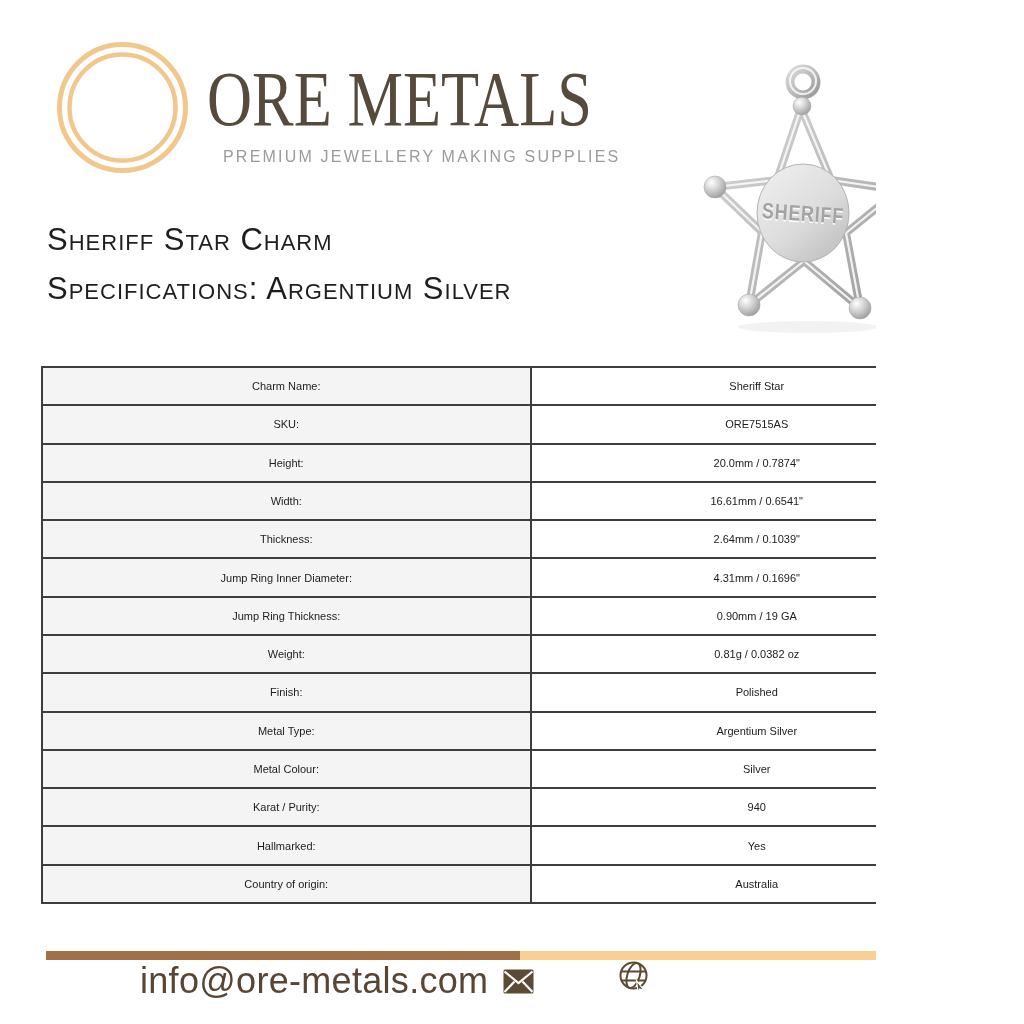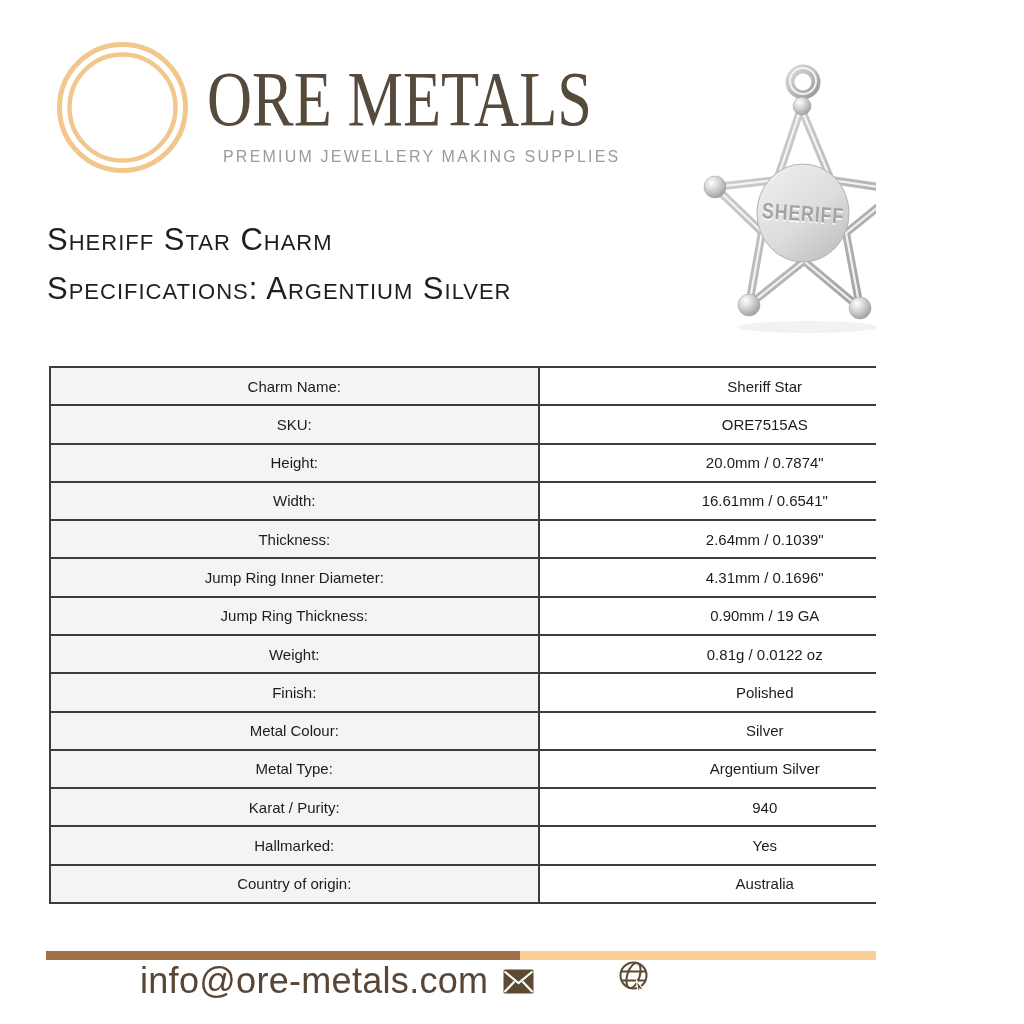--- a/index.html
+++ b/index.html
@@ -32,23 +32,23 @@
   
   .charm{position:absolute;left:688px;top:55px;width:232px;height:280px;}
   
   .title-block{position:absolute;left:47px;top:215px;color:var(--text-dark);}
   .title-line{
     font-size:31px;line-height:49px;letter-spacing:1px;
     font-variant:small-caps;white-space:nowrap;
   }
   
   .spec-table{
-    position:absolute;left:49px;top:366px;width:943px;height:538px;
+    position:absolute;left:41px;top:366px;width:943px;height:538px;
     border-collapse:collapse;table-layout:fixed;
-    font-size:15px;color:#1c1c1c;
+    font-size:11px;color:#1c1c1c;
   }
   .spec-table td{
     border:2px solid var(--table-border);
     text-align:center;vertical-align:middle;padding:0 8px;
   }
   .spec-table td.label-cell{background:#f4f4f4;width:50%;}
   .spec-table td.value-cell{background:#ffffff;margin-left:28px;}
   
   .footer-bar{position:absolute;left:46px;top:951px;width:932px;height:9px;display:flex;}
   .footer-bar .seg-left{width:474px;height:100%;background:var(--bar-brown);}
@@ -151,33 +151,33 @@
         <tr>
           <td class="label-cell">Jump Ring Inner Diameter:</td>
           <td class="value-cell">4.31mm / 0.1696"</td>
         </tr>
         <tr>
           <td class="label-cell">Jump Ring Thickness:</td>
           <td class="value-cell">0.90mm / 19 GA</td>
         </tr>
         <tr>
           <td class="label-cell">Weight:</td>
-          <td class="value-cell">0.81g / 0.0122 oz</td>
+          <td class="value-cell">0.81g / 0.0382 oz</td>
         </tr>
         <tr>
           <td class="label-cell">Finish:</td>
           <td class="value-cell">Polished</td>
         </tr>
         <tr>
+          <td class="label-cell">Metal Type:</td>
+          <td class="value-cell">Argentium Silver</td>
+        </tr>
+        <tr>
           <td class="label-cell">Metal Colour:</td>
           <td class="value-cell">Silver</td>
-        </tr>
-        <tr>
-          <td class="label-cell">Metal Type:</td>
-          <td class="value-cell">Argentium Silver</td>
         </tr>
         <tr>
           <td class="label-cell">Karat / Purity:</td>
           <td class="value-cell">940</td>
         </tr>
         <tr>
           <td class="label-cell">Hallmarked:</td>
           <td class="value-cell">Yes</td>
         </tr>
         <tr>

